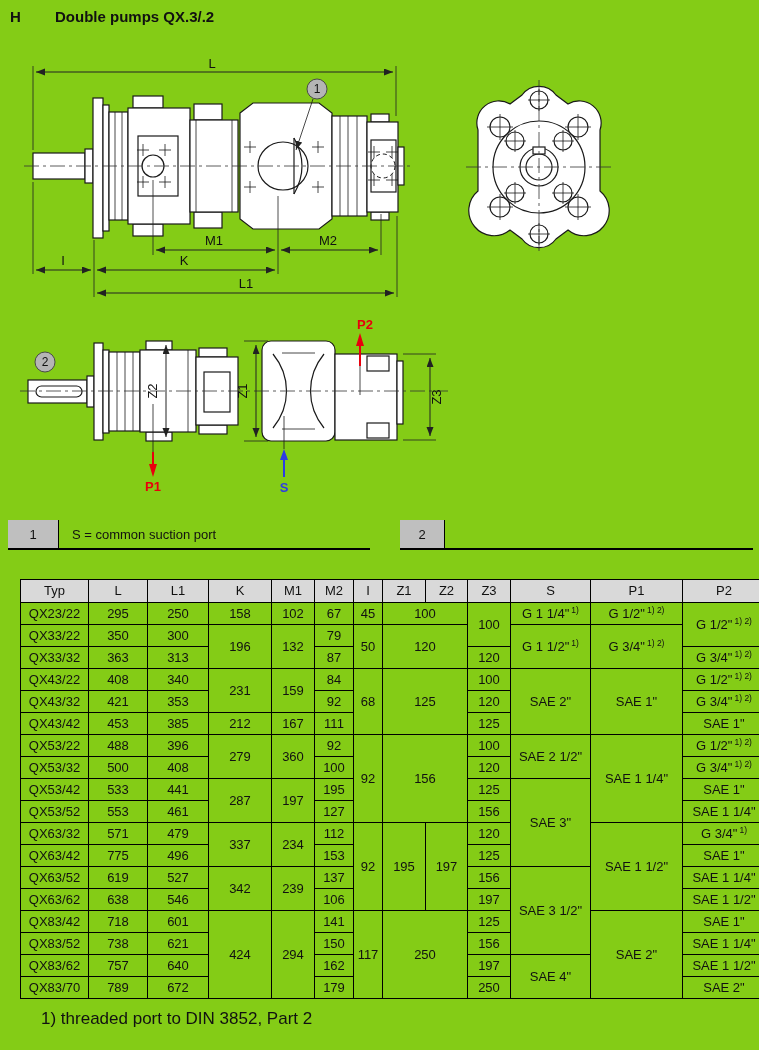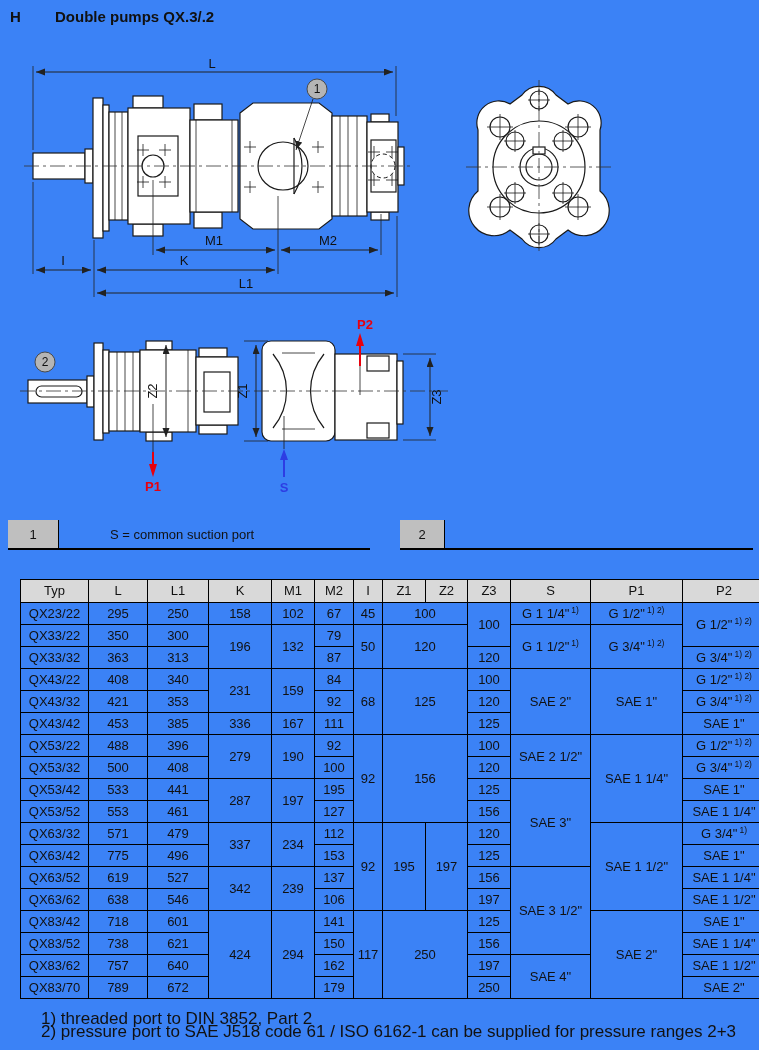--- a/index.html
+++ b/index.html
@@ -1,26 +1,26 @@
 <!DOCTYPE html>
 <html><head>
 <meta charset="utf-8">
 <style>
   html,body{margin:0;padding:0;background:#fff;}
-  #page{position:relative;width:759px;height:1050px;background:#3b82f6;
+  #page{position:relative;width:759px;height:1050px;background:#84cc16;
         font-family:"Liberation Sans",sans-serif;color:#111;overflow:hidden;}
   
   #title-row{position:absolute;left:10px;top:8px;width:740px;font-size:15px;font-weight:bold;}
   #title-row .sec{display:inline-block;width:45px;}
   
   .callout{position:absolute;top:520px;height:28px;display:flex;align-items:stretch;
            border-bottom:2px solid #000;font-size:13px;}
   .callout .num{width:50px;background:#bfbfbf;display:flex;align-items:center;justify-content:center;
                 border-right:1.5px solid #000;font-size:13px;}
-  .callout .txt{display:flex;align-items:center;padding-left:13px;flex:1;margin-left:38px;}
+  .callout .txt{display:flex;align-items:center;padding-left:13px;flex:1;}
   #callout-1{left:8px;width:362px;}
   #callout-2{left:400px;width:353px;}
   #callout-2 .num{width:44px;}
   
   #tbl-wrap{position:absolute;left:8px;top:579px;padding-left:12px;}
   table{border-collapse:collapse;table-layout:fixed;width:745px;font-size:13px;}
   th,td{border:1px solid #000;text-align:center;vertical-align:middle;padding:0 1px;
         height:21px;line-height:1.05;overflow:hidden;white-space:nowrap;}
   th{background:#d9d9d9;font-weight:normal;height:22px;}
   sup{font-size:8.5px;margin-left:2px;}
@@ -350,32 +350,32 @@
         <td>421</td>
         <td>353</td>
         <td>92</td>
         <td>120</td>
         <td><span>G 3/4"</span><sup>1) 2)</sup></td>
       </tr>
       <tr>
         <td>QX43/42</td>
         <td>453</td>
         <td>385</td>
-        <td>336</td>
+        <td>212</td>
         <td>167</td>
         <td>111</td>
         <td>125</td>
         <td>SAE 1"</td>
       </tr>
       <tr>
         <td>QX53/22</td>
         <td>488</td>
         <td>396</td>
         <td rowspan="2">279</td>
-        <td rowspan="2">190</td>
+        <td rowspan="2">360</td>
         <td>92</td>
         <td rowspan="4">92</td>
         <td rowspan="4" colspan="2">156</td>
         <td>100</td>
         <td rowspan="2">SAE 2 1/2"</td>
         <td rowspan="4">SAE 1 1/4"</td>
         <td><span>G 1/2"</span><sup>1) 2)</sup></td>
       </tr>
       <tr>
         <td>QX53/32</td>
@@ -482,16 +482,15 @@
         <td>179</td>
         <td>250</td>
         <td>SAE 2"</td>
       </tr>
     </tbody>
   </table>
   </div>
 
   <div id="footnotes">
     <div>1) threaded port to DIN 3852, Part 2</div>
-    <div>2) pressure port to SAE J518 code 61 / ISO 6162-1 can be supplied for pressure ranges 2+3</div>
   </div>
 
 </div>
 
 </body></html>

